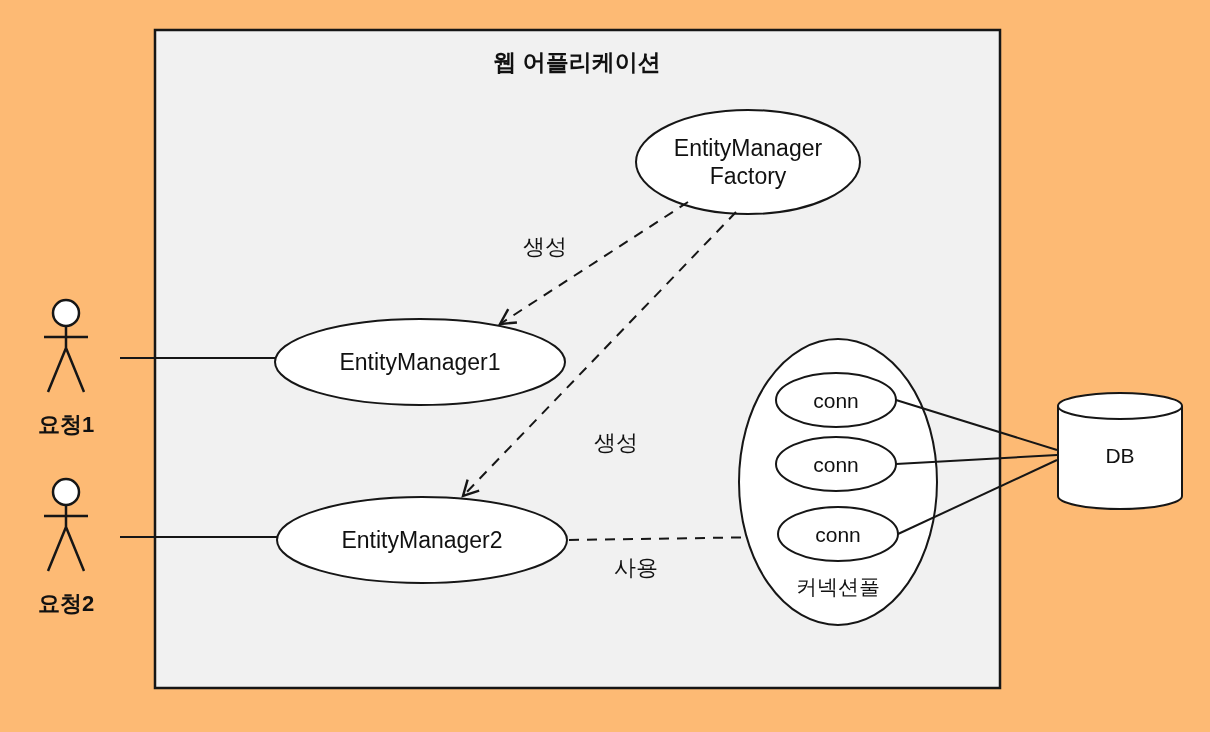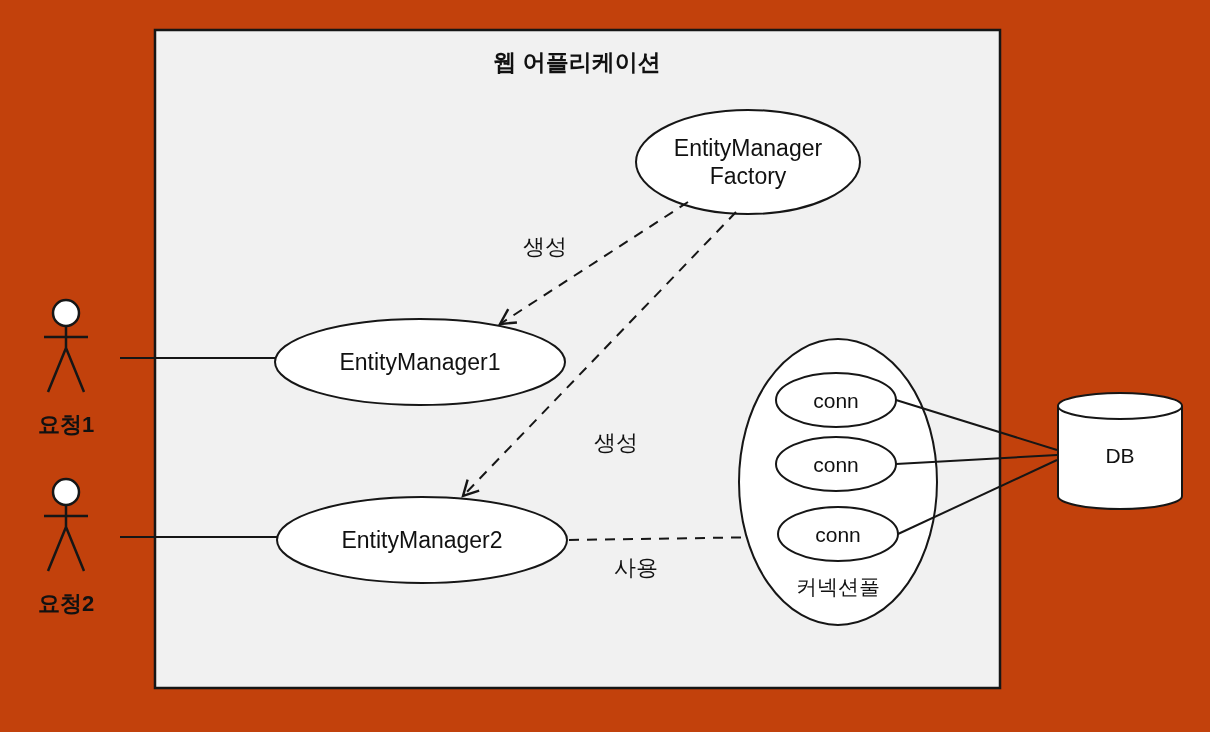--- a/index.html
+++ b/index.html
@@ -4,21 +4,21 @@
 <style>
   html, body {
     margin: 0;
     padding: 0;
     background: #ffffff;
   }
   .stage {
     position: relative;
     width: 1210px;
     height: 732px;
-    background: #c2410c;
+    background: #fdba74;
     font-family: "Liberation Sans", sans-serif;
   }
   svg { display: block; }
   text {
     font-family: "Liberation Sans", sans-serif;
     fill: #111111;
   }
   .title-label {
     font-size: 23px;
     font-weight: bold;

